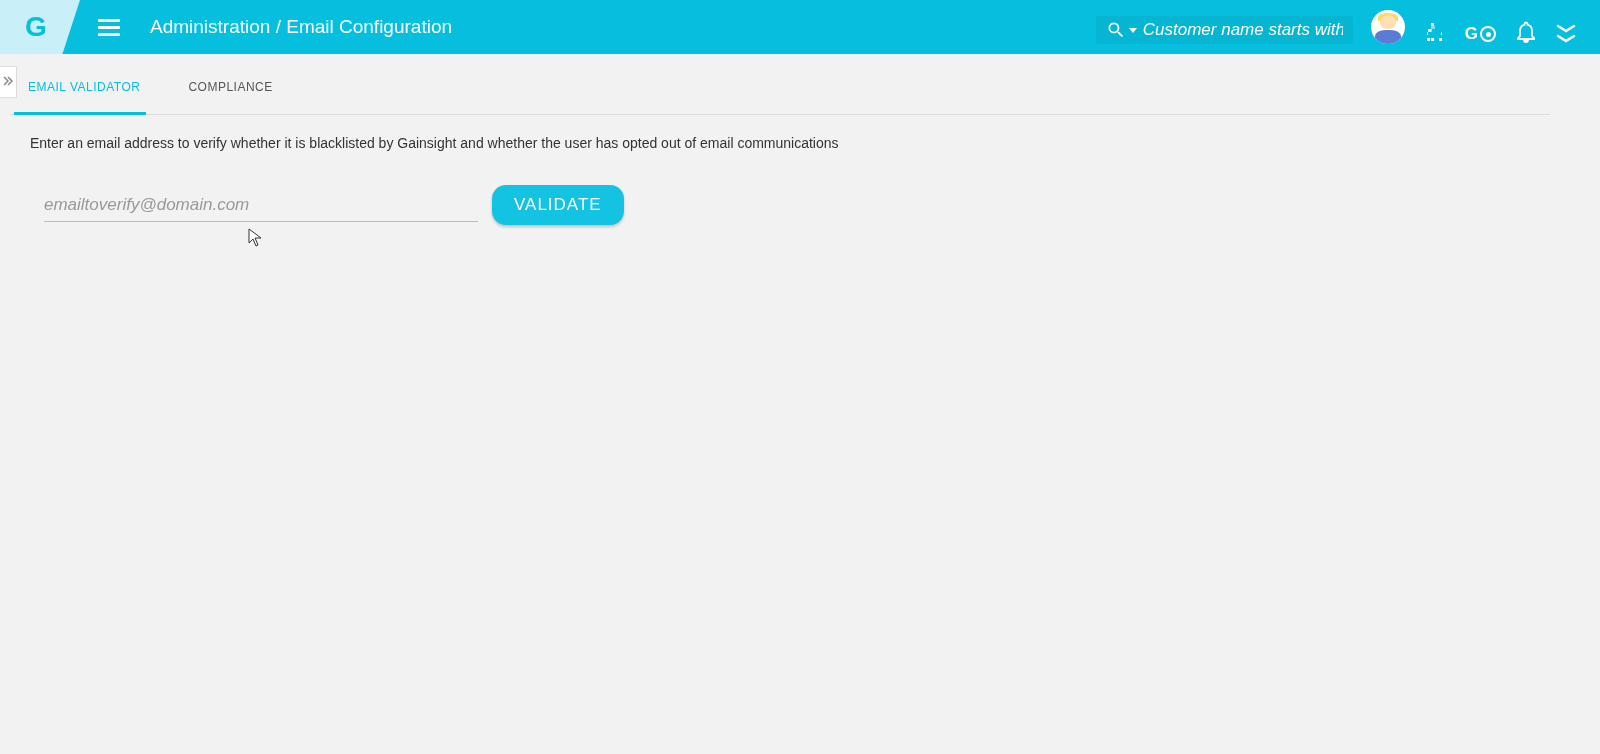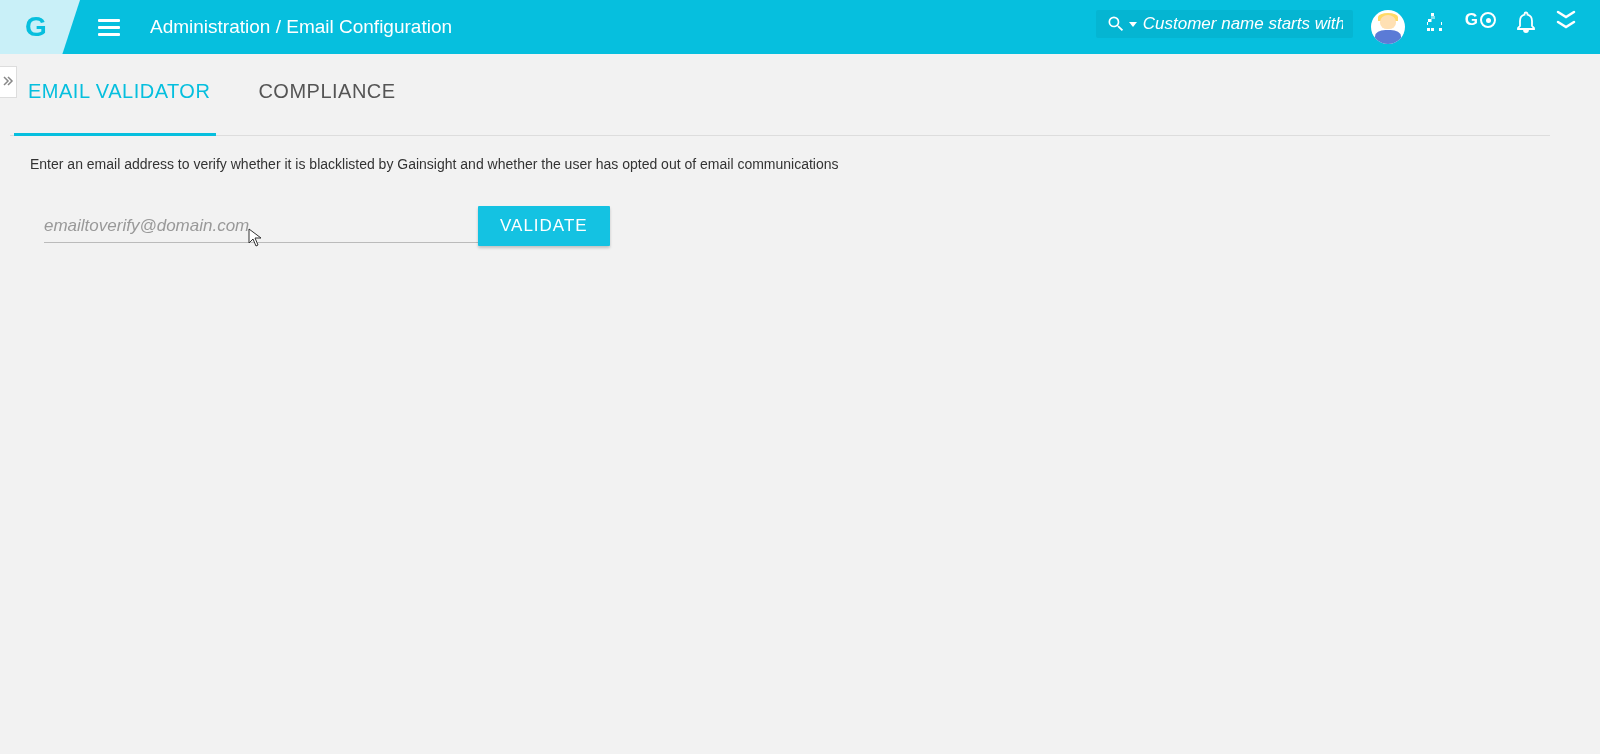--- a/index.html
+++ b/index.html
@@ -51,21 +51,21 @@
     }
     .breadcrumb {
       margin-left: 30px;
       color: white;
       font-size: 19px;
       font-weight: 400;
     }
     .header-right {
       margin-left: auto;
       display: flex;
-      align-items: flex-start;
+      align-items: flex-end;
       gap: 18px;
       padding-right: 24px;
     }
     .search-container {
       display: flex;
       align-items: center;
       background: rgba(0,0,0,0.05);
       padding: 4px 10px;
       border-radius: 2px;
     }
@@ -204,22 +204,22 @@
     .tabs {
       display: flex;
       gap: 48px;
       padding-left: 18px;
       border-bottom: 1px solid #ddd;
       padding-top: 26px;
       margin-left: 10px;
       margin-right: 50px;
     }
     .tab {
-      padding-bottom: 32px;
-      font-size: 20px;
+      padding-bottom: 20px;
+      font-size: 12px;
       letter-spacing: 0.5px;
       color: #555;
       cursor: pointer;
       position: relative;
     }
     .tab.active {
       color: #06bfde;
       font-weight: 500;
     }
     .tab.active::after {
@@ -232,20 +232,21 @@
       background: #06bfde;
     }
     .description {
       padding: 20px 30px 10px 30px;
       font-size: 14px;
       color: #333;
     }
     .form-row {
       display: flex;
       align-items: center;
+      gap: 14px;
       padding: 24px 30px 10px 44px;
     }
     .email-input {
       width: 434px;
       border: none;
       border-bottom: 1px solid #bbb;
       background: transparent;
       font-size: 17px;
       font-style: italic;
       color: #888;
@@ -256,21 +257,21 @@
       color: #999;
       font-style: italic;
     }
     .validate-btn {
       background: #14c2e2;
       color: white;
       border: none;
       padding: 10px 22px;
       font-size: 17px;
       letter-spacing: 1px;
-      border-radius: 1px;
+      border-radius: 14px;
       cursor: pointer;
       box-shadow: 0 2px 3px rgba(0,0,0,0.2);
     }
     .cursor-pointer {
       position: absolute;
       left: 248px;
       top: 174px;
       pointer-events: none;
     }
     .cursor-pointer svg {

